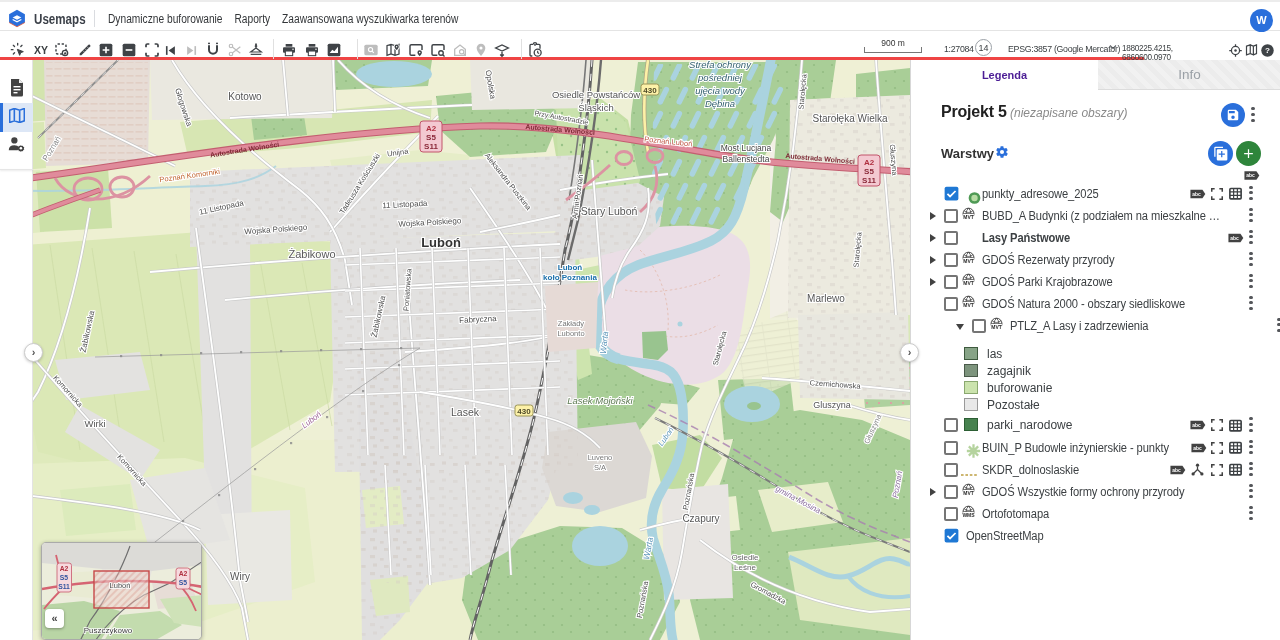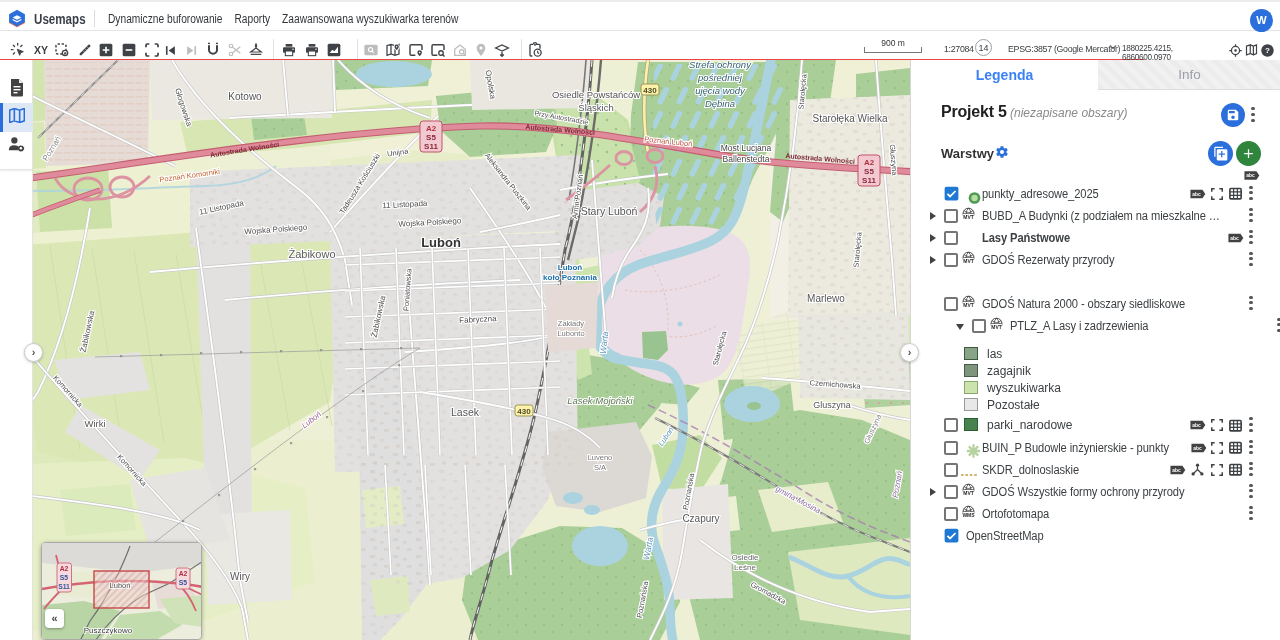--- a/index.html
+++ b/index.html
@@ -7,21 +7,21 @@
 #app { position:relative; width:1280px; height:640px; }
 
 
 #hdr { position:absolute; left:0; top:0; width:1280px; height:31px; background:#fff; border-top:2px solid #ececec; border-bottom:1px solid #e4e4e4;}
 #logo { position:absolute; left:7px; top:7px; width:20px; height:19px; }
 #brand { position:absolute; left:34px; top:8.5px; font-size:14.5px; font-weight:bold; color:#3c4149; transform:scaleX(0.8); transform-origin:left center;}
 #hdiv { position:absolute; left:94px; top:8px; height:17px; width:1px; background:#dadce0; }
 #avatar { position:absolute; right:7px; top:7px; width:23px; height:23px; border-radius:50%; background:#2a6fdb; color:#fff; font-size:11px; font-weight:bold; text-align:center; line-height:23px;}
 
 
-#tbar { position:absolute; left:0; top:34px; width:1144px; height:26px; background:#fff; border-bottom:1px solid #ef4444; }
+#tbar { position:absolute; left:0; top:34px; width:1144px; height:26px; background:#fff; border-bottom:3px solid #ef4444; }
 .ticon { position:absolute; top:3px; height:26px; display:flex; align-items:center; justify-content:center; }
 .tdiv { position:absolute; top:5px; height:20px; width:1px; background:#e0e0e0; }
 .tbtxt { font-weight:bold; font-size:10.5px; color:#3c4043; }
 #scalebar { position:absolute; left:864px; top:13px; width:58px; height:6px; border-left:1px solid #777; border-right:1px solid #777; border-bottom:1px solid #777;}
 #scaletxt { position:absolute; left:864px; top:4px; width:58px; text-align:center; font-size:8.5px; color:#333;}
 .ttext { position:absolute; top:10px; font-size:8.8px; color:#3c4043; letter-spacing:-0.3px;}
 #zoomc { position:absolute; left:975px; top:5px; width:17px; height:17px; border:1px solid #9aa0a6; border-radius:50%; font-size:9px; color:#3c4043; text-align:center; line-height:16px;}
 
 
 #map { position:absolute; left:0; top:60px; width:910px; height:580px; overflow:hidden; background:#eef0d5;}
@@ -31,21 +31,21 @@
 #rail .rline { position:absolute; left:0; top:109px; width:33px; height:1px; background:#e6e6e6; box-shadow:0 1px 2px rgba(0,0,0,0.12);}
 .handle { position:absolute; width:19px; height:19px; border-radius:50%; background:#fff; border:1px solid #ccc; box-shadow:0 1px 3px rgba(0,0,0,0.2); color:#555; font-size:11px; text-align:center; line-height:17px; font-weight:bold;}
 
 
 #mini { position:absolute; left:41px; top:542px; width:161px; height:98px; border:1px solid #aaa; border-radius:5px; box-shadow:0 1px 4px rgba(0,0,0,0.3); overflow:hidden; background:#e8ead8;}
 #collapse { position:absolute; left:45px; top:609px; width:19px; height:19px; background:#fff; border-radius:4px; box-shadow:0 1px 3px rgba(0,0,0,0.35); color:#444; font-size:11px; font-weight:bold; text-align:center; line-height:19px; }
 
 
 #panel { position:absolute; left:910px; top:60px; width:370px; height:580px; background:#fff; border-left:1px solid #d7d7d7;}
 #tabs { position:absolute; left:0; top:0; width:370px; height:30px; }
-#tabL { position:absolute; left:0; top:0; width:187px; height:30px; background:#fff; font-size:14px; font-weight:bold; color:#3b82f6; text-align:center; line-height:30px;}
+#tabL { position:absolute; left:0; top:0; width:187px; height:30px; background:#fff; font-size:11px; font-weight:bold; color:#4c1d95; text-align:center; line-height:30px;}
 #tabR { position:absolute; left:187px; top:0; width:183px; height:30px; color:#9aa0a6; font-size:13.5px; text-align:center; line-height:30px; border-bottom:1px solid #dcdcdc;
 background:repeating-linear-gradient(45deg,#ececec 0 5px,#f1f1f1 5px 10px);}
 #prj { position:absolute; left:30px; top:43px; font-size:16px; letter-spacing:-0.2px; font-weight:bold; color:#212121;}
 #prjNote { position:absolute; left:99px; top:46px; font-size:12px; font-style:italic; color:#8a8a8a;}
 .cbtn { position:absolute; border-radius:50%; display:flex; align-items:center; justify-content:center; }
 .dots { position:absolute; width:4px; display:flex; flex-direction:column; align-items:center; gap:2.8px;}
 .dots i { width:3.1px; height:3.1px; border-radius:50%; background:#54565a; display:block;}
 #warTitle { position:absolute; left:30px; top:86px; font-size:13px; font-weight:bold; color:#333;}
 .row { position:absolute; left:0; width:370px; height:22px;padding-left:39px; }
 .cb { position:absolute; left:33px; top:4px; width:14px; height:14px; border:2px solid #757575; border-radius:2px; background:#fff;}
@@ -824,20 +824,36 @@
 <rect x="4" y="10.5" width="16" height="9" fill="#fff"></rect>
 <text x="12" y="18" font-size="7.5" font-weight="bold" fill="#2b2b2b" text-anchor="middle" font-family="Liberation Sans">MVT</text>
         </svg>
         <div class="rlbl" style="left:71px;">GDOŚ Rezerwaty przyrody</div>
         <div class="dots" style="left:338px;top:3px;">
           <i></i>
           <i></i>
           <i></i>
         </div>
       </div>
+      <div class="row" style="top:210.5px;">
+        <div class="arr"></div>
+        <div class="cb"></div>
+        <svg class="rico" style="left:49px;top:2px" width="18" height="18" viewBox="0 0 24 24">
+<circle cx="12" cy="10" r="8.2" fill="none" stroke="#424242" stroke-width="1.5"></circle>
+<path d="M4 10 h16 M12 1.8 a11 11 0 0 0 0 16.4 M12 1.8 a11 11 0 0 1 0 16.4 M5.2 5.5 a10 10 0 0 0 13.6 0" fill="none" stroke="#424242" stroke-width="1.2"></path>
+<rect x="4" y="10.5" width="16" height="9" fill="#fff"></rect>
+<text x="12" y="18" font-size="7.5" font-weight="bold" fill="#2b2b2b" text-anchor="middle" font-family="Liberation Sans">MVT</text>
+        </svg>
+        <div class="rlbl" style="left:71px;">GDOŚ Parki Krajobrazowe</div>
+        <div class="dots" style="left:338px;top:3px;">
+          <i></i>
+          <i></i>
+          <i></i>
+        </div>
+      </div>
       <div class="row" style="top:232.5px;">
         <div class="cb"></div>
         <svg class="rico" style="left:49px;top:2px" width="18" height="18" viewBox="0 0 24 24">
 <circle cx="12" cy="10" r="8.2" fill="none" stroke="#424242" stroke-width="1.5"></circle>
 <path d="M4 10 h16 M12 1.8 a11 11 0 0 0 0 16.4 M12 1.8 a11 11 0 0 1 0 16.4 M5.2 5.5 a10 10 0 0 0 13.6 0" fill="none" stroke="#424242" stroke-width="1.2"></path>
 <rect x="4" y="10.5" width="16" height="9" fill="#fff"></rect>
 <text x="12" y="18" font-size="7.5" font-weight="bold" fill="#2b2b2b" text-anchor="middle" font-family="Liberation Sans">MVT</text>
         </svg>
         <div class="rlbl" style="left:71px;">GDOŚ Natura 2000 - obszary siedliskowe</div>
         <div class="dots" style="left:338px;top:3px;">
@@ -865,21 +881,21 @@
       <div class="row" style="top:283px;">
         <div class="sw" style="background:#87a487;border-color:#3e5a3e;"></div>
         <div class="swlbl">las</div>
       </div>
       <div class="row" style="top:300px;">
         <div class="sw" style="background:#7d947d;border-color:#4a5a4a;"></div>
         <div class="swlbl">zagajnik</div>
       </div>
       <div class="row" style="top:317px;">
         <div class="sw" style="background:#cbe3ad;border-color:#8aa86f;"></div>
-        <div class="swlbl">wyszukiwarka</div>
+        <div class="swlbl">buforowanie</div>
       </div>
       <div class="row" style="top:334px;">
         <div class="sw" style="background:#e8e8e8;border-color:#999;"></div>
         <div class="swlbl">Pozostałe</div>
       </div>
       <div class="row" style="top:354px;">
         <div class="cb"></div>
         <div class="sw" style="background:#47824f;border-color:#2c5e33;"></div>
         <div class="swlbl">parki_narodowe</div>
         <svg width="17" height="14" viewBox="0 0 24 18" style="position:absolute;top:4px;left:278px">

